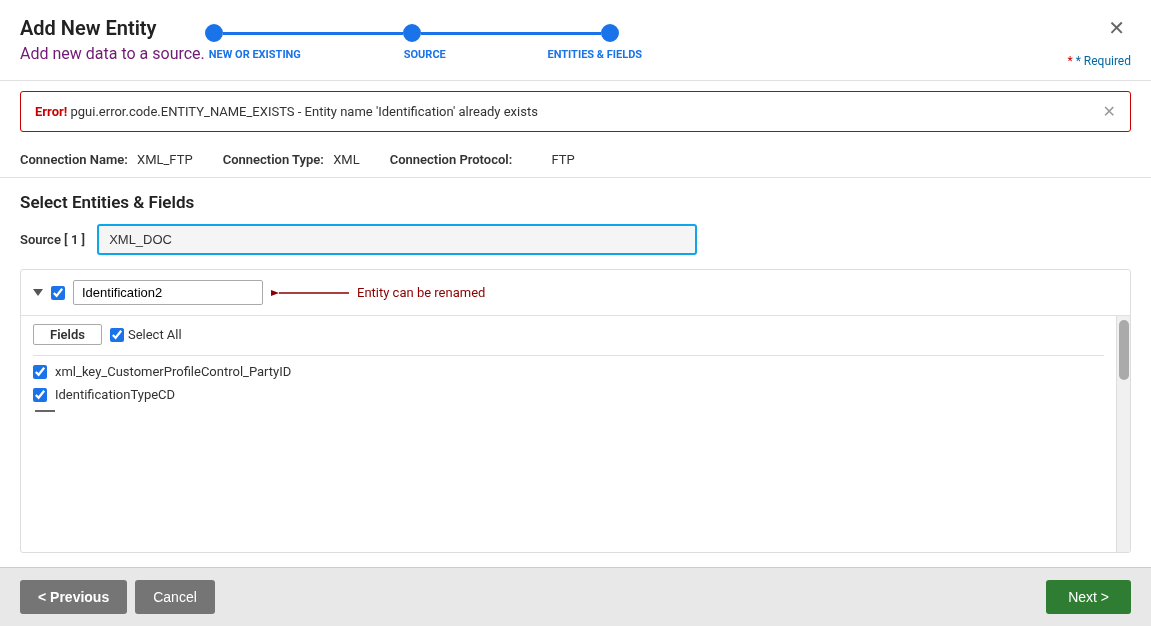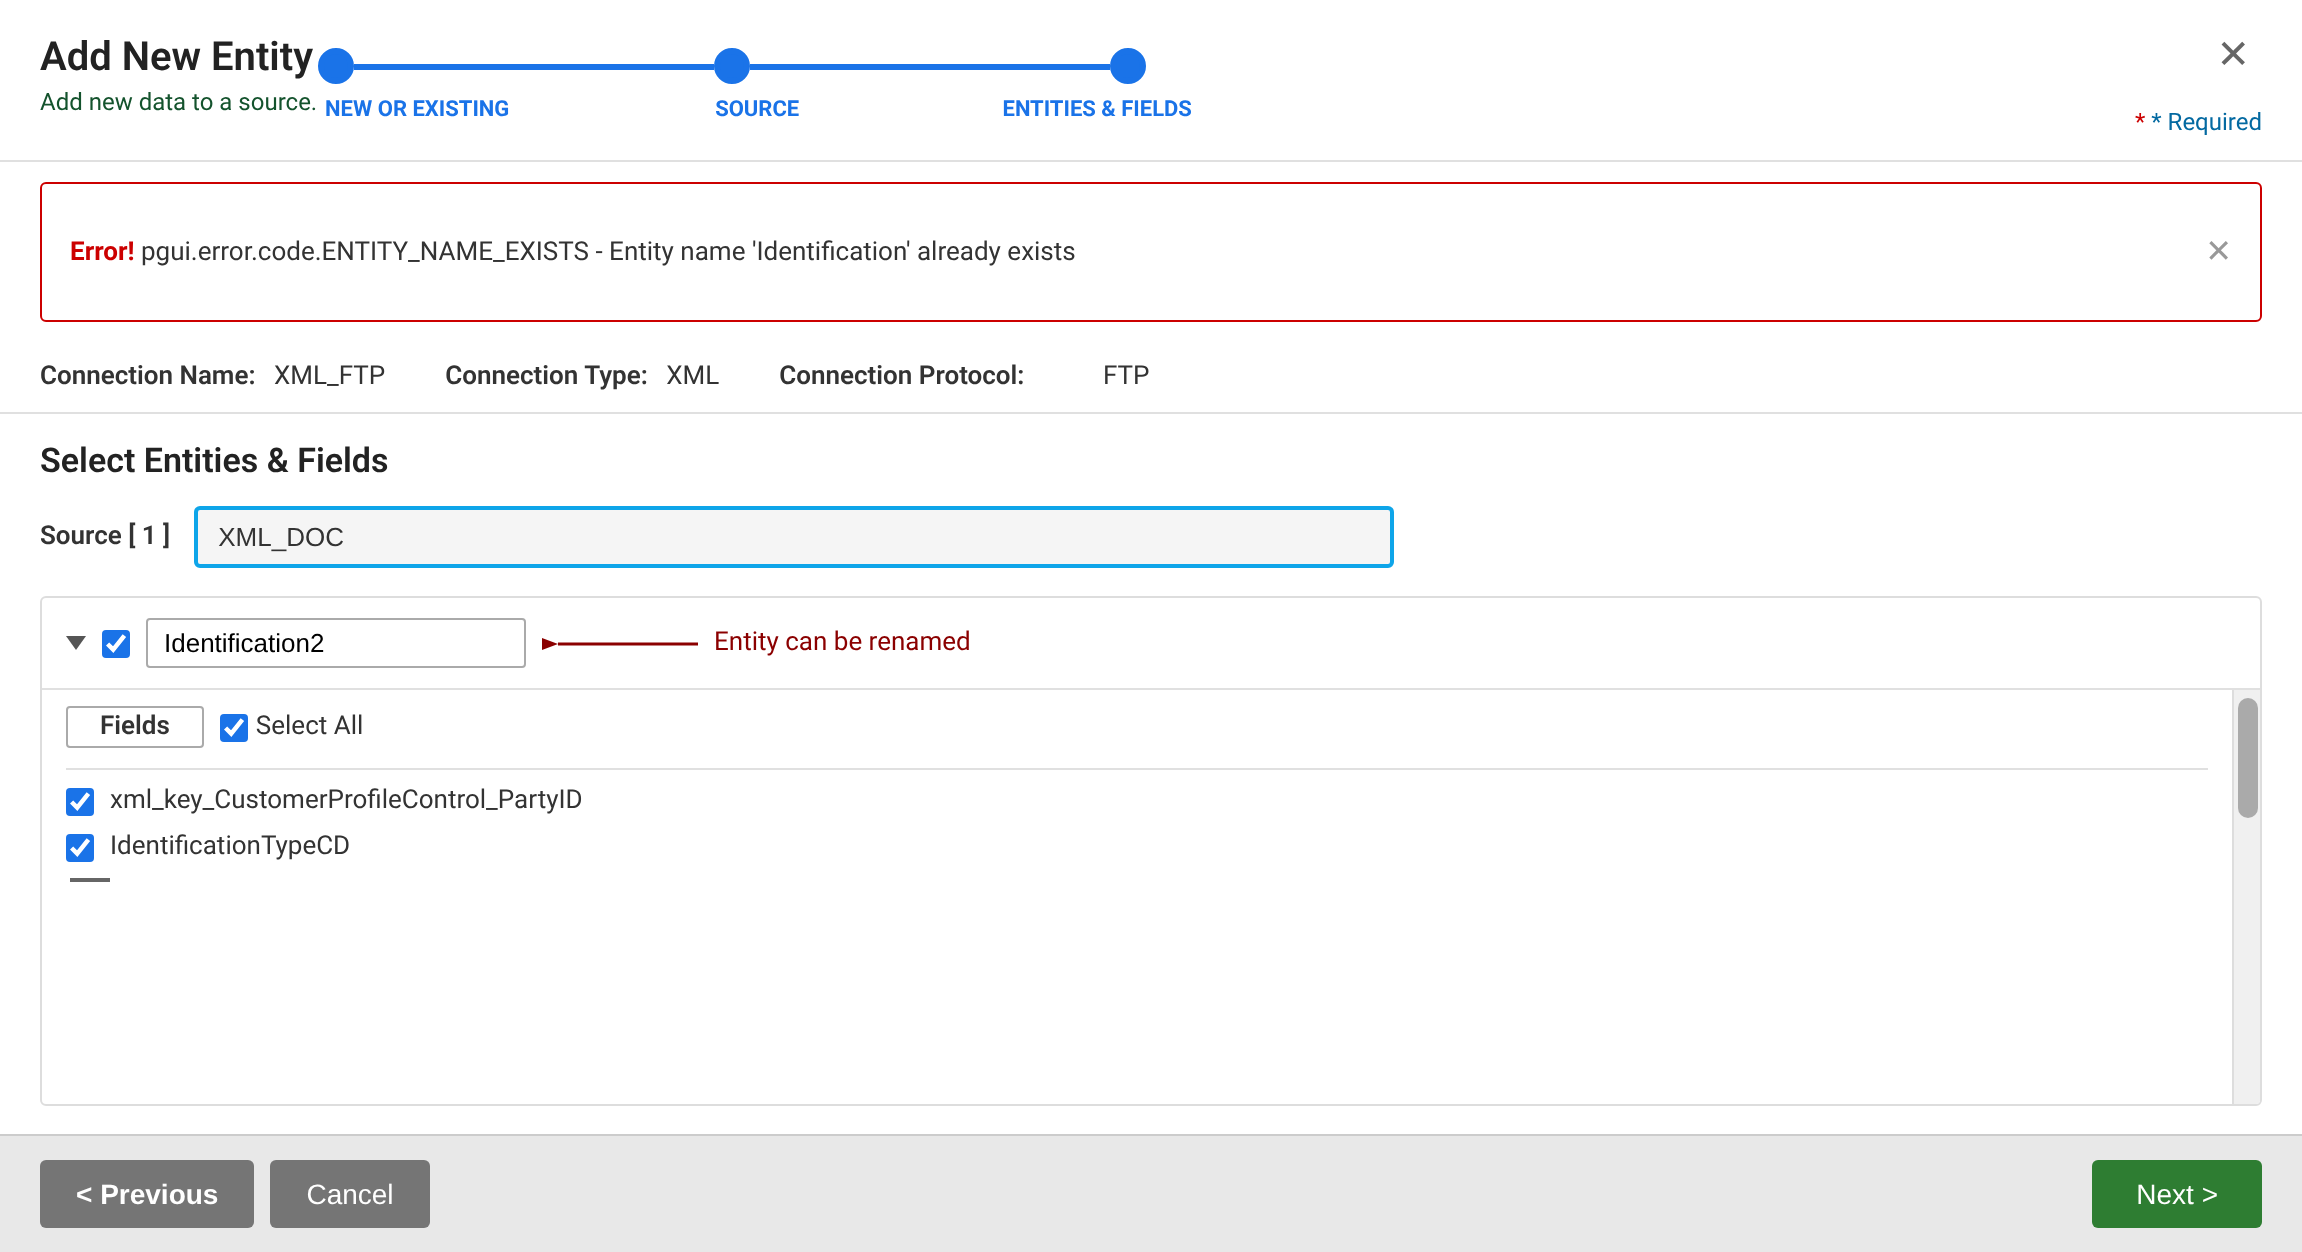--- a/index.html
+++ b/index.html
@@ -24,22 +24,22 @@
       border-bottom: 1px solid #e0e0e0;
       padding-bottom: 12px;
     }
     .header-left h1 {
       font-size: 20px;
       font-weight: 600;
       color: #222;
       margin-bottom: 4px;
     }
     .header-left p {
-      font-size: 12px;
-      color: #14532d;
+      font-size: 16px;
+      color: #701a75;
     }
     .close-btn {
       background: none;
       border: none;
       cursor: pointer;
       font-size: 20px;
       color: #666;
       line-height: 1;
       padding: 2px 6px;
     }
@@ -95,21 +95,21 @@
       color: #666;
       padding-top: 8px;
     }
     .required-note span { color: #c00; }
 
     
     .error-banner {
       margin: 10px 20px;
       border: 1px solid #c00;
       border-radius: 3px;
-      padding: 24px 14px;
+      padding: 10px 14px;
       display: flex;
       align-items: center;
       justify-content: space-between;
       background: #fff;
     }
     .error-banner .error-text {
       font-size: 13px;
       color: #333;
     }
     .error-banner .error-label {

